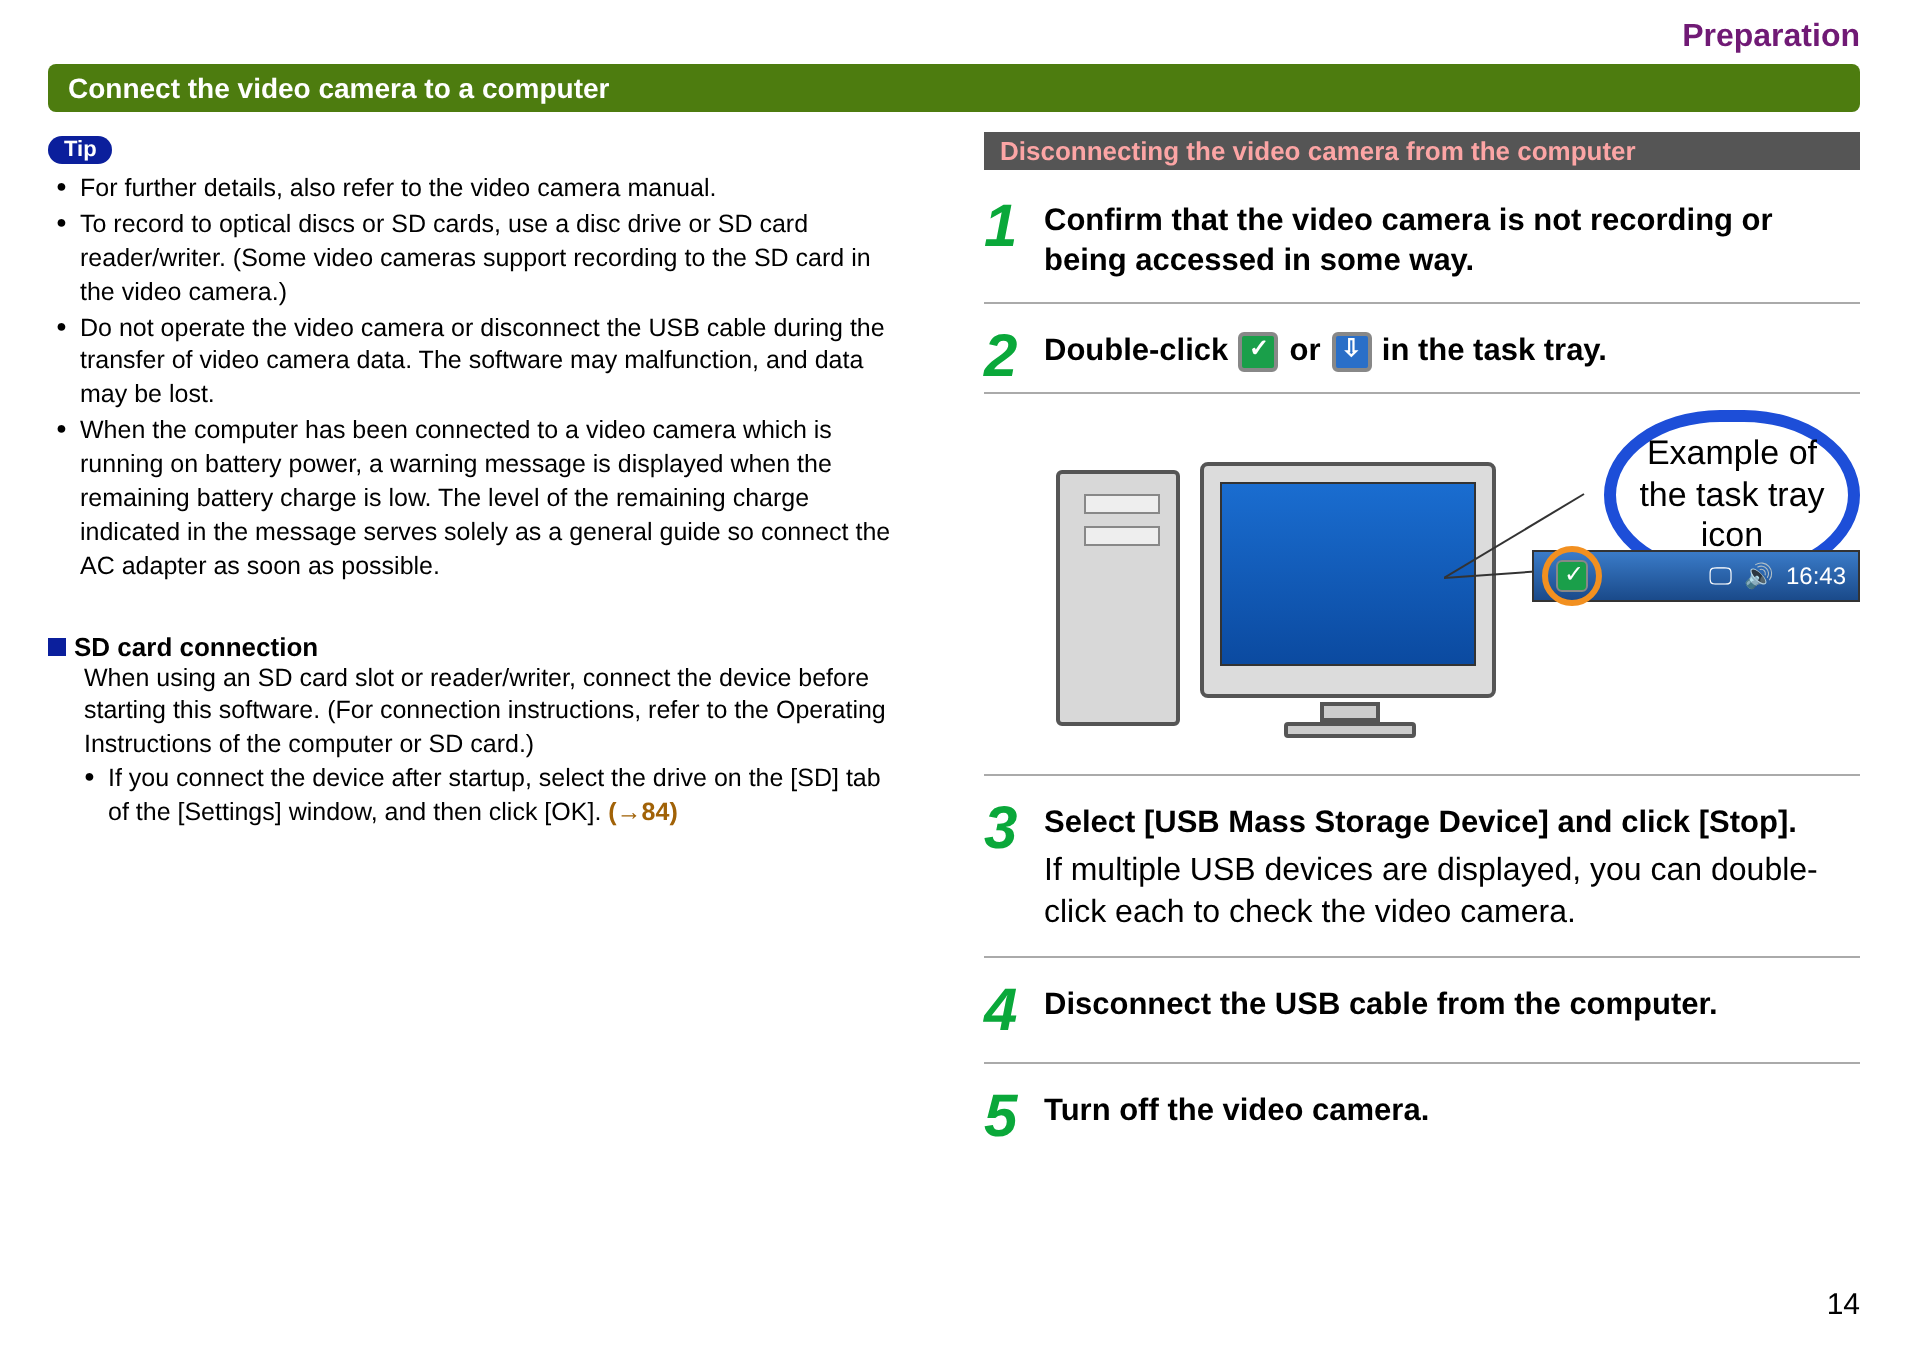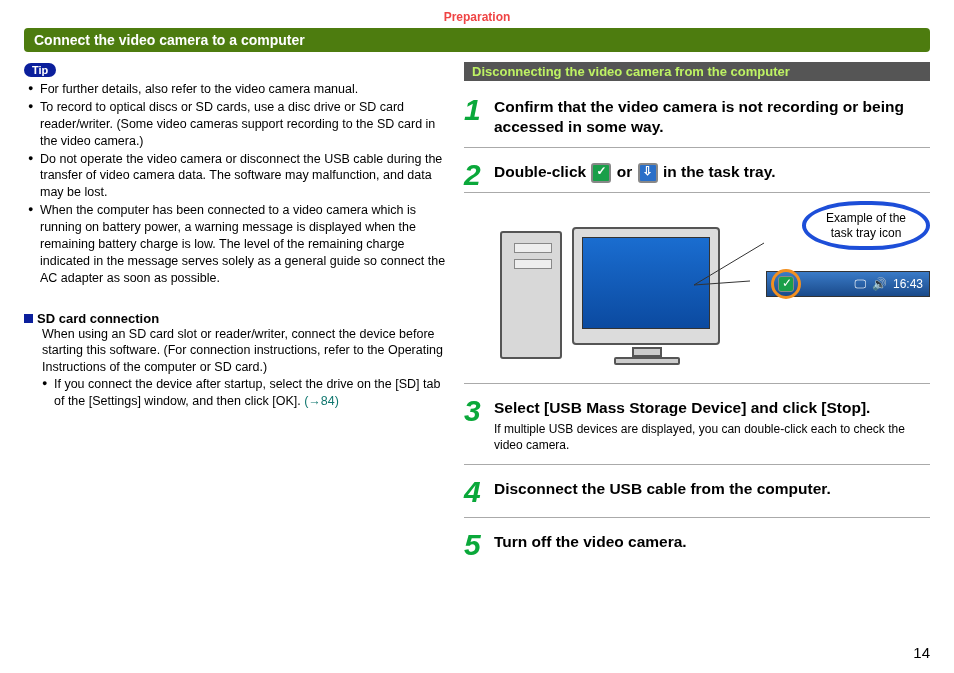--- a/index.html
+++ b/index.html
@@ -7,38 +7,38 @@
     width: 954px;
     height: 673px;
     font-family: Arial, Helvetica, sans-serif;
     font-size: 13px;
     color: #000;
     background: #fff;
     padding: 10px 24px 20px 24px;
     position: relative;
   }
   .breadcrumb {
-    text-align: center;
-    color: #ef4444;
-    font-weight: bold;
-    font-size: 12px;
+    text-align: right;
+    color: #701a75;
+    font-weight: bold;
+    font-size: 16px;
     margin-bottom: 4px;
   }
   .title-bar {
     background: #4d7c0f;
     color: #fff;
     font-weight: bold;
     padding: 4px 10px;
     border-radius: 4px;
     font-size: 14px;
     margin-bottom: 10px;
   }
   .columns {
     display: flex;
-    gap: 10px;
+    gap: 38px;
   }
   .left-col { width: 430px; }
   .right-col { flex: 1; }
 
   .tip-badge {
     display: inline-block;
     background: #0b1f9c;
     color: #fff;
     font-size: 11px;
     font-weight: bold;
@@ -71,25 +71,25 @@
     width: 9px; height: 9px;
     background: #0b1f9c;
     margin-right: 4px;
     vertical-align: baseline;
   }
   .sub-text {
     padding-left: 18px;
     font-size: 12.5px;
     line-height: 1.35;
   }
-  .link-ref { color: #0f766e; font-weight: normal; }
+  .link-ref { color: #a16207; font-weight: bold; }
 
   .section-bar {
     background: #555;
-    color: #bef264;
+    color: #fca5a5;
     font-weight: bold;
     font-size: 13px;
     padding: 2px 8px;
     margin-bottom: 8px;
   }
   .step {
     display: flex;
     align-items: flex-start;
     gap: 8px;
     padding: 6px 0 10px 0;
@@ -105,21 +105,21 @@
     line-height: 1;
     min-width: 22px;
   }
   .step-body { flex: 1; padding-top: 2px; }
   .step-title {
     font-weight: bold;
     font-size: 15.5px;
     line-height: 1.3;
   }
   .step-note {
-    font-size: 12px;
+    font-size: 16px;
     margin-top: 4px;
     line-height: 1.3;
   }
   .inline-icon {
     display: inline-block;
     vertical-align: middle;
     width: 20px; height: 20px;
     border-radius: 3px;
     margin: 0 1px;
   }
@@ -190,24 +190,24 @@
     width: 66px; height: 8px;
     background: #ccc;
     border: 2px solid #555;
     border-radius: 2px;
   }
 
   .callout {
     position: absolute;
     right: 0; top: 0;
     width: 128px;
-    border: 4px solid #1d4ed8;
+    border: 6px solid #1d4ed8;
     border-radius: 50%/55%;
     padding: 6px 10px;
-    font-size: 12px;
+    font-size: 17px;
     text-align: center;
     background: #fff;
     line-height: 1.2;
   }
   .taskbar {
     position: absolute;
     right: 0; top: 70px;
     width: 164px; height: 26px;
     background: linear-gradient(#3a7bc8, #1a4a8a);
     border: 1px solid #333;

